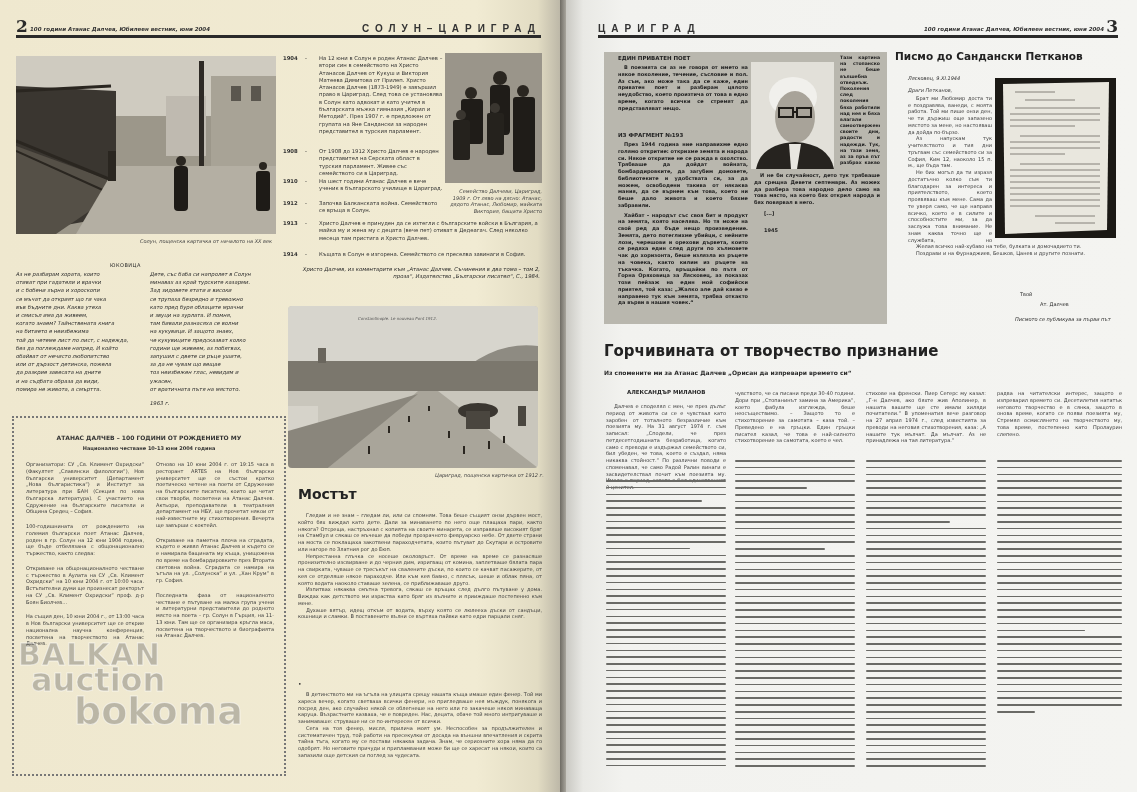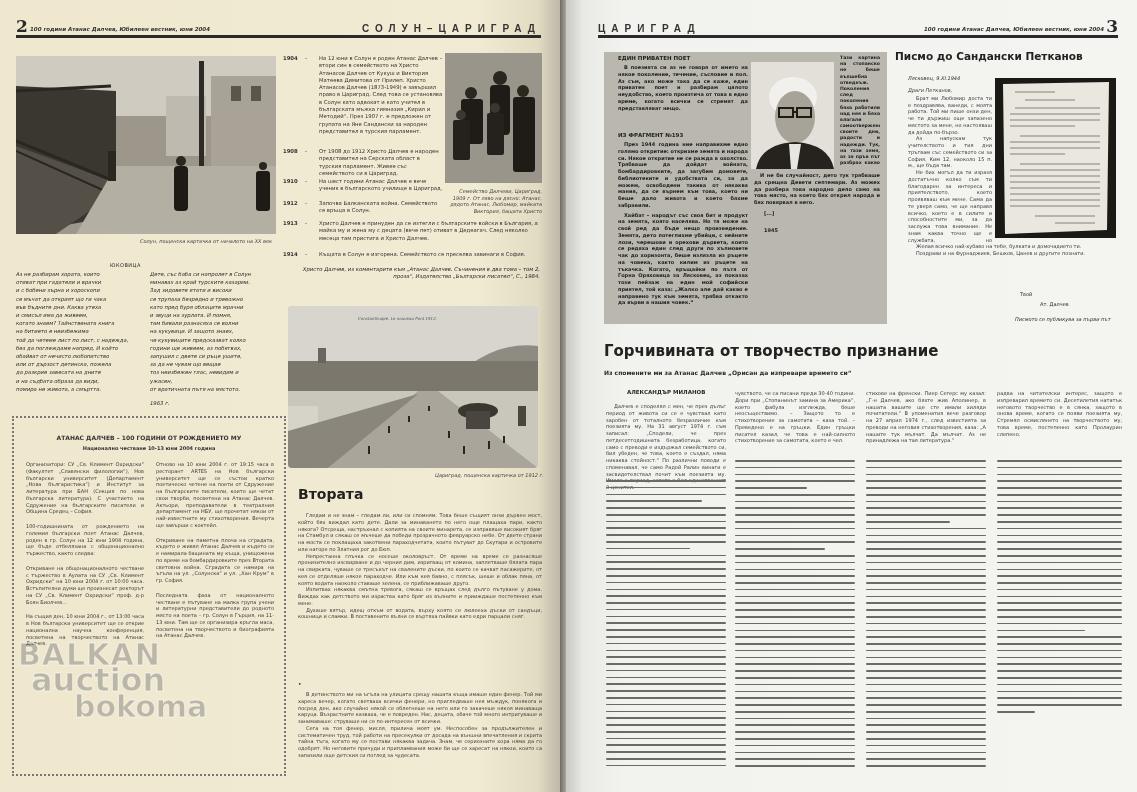--- a/index.html
+++ b/index.html
@@ -184,21 +184,21 @@
           <rect x="200" y="135" width="2" height="8"></rect>
           <rect x="215" y="130" width="2" height="7"></rect>
           <rect x="80" y="140" width="2" height="8"></rect>
           <rect x="140" y="100" width="2" height="5"></rect>
       </g>
       <text x="70" y="14" font-size="4" fill="#555" font-style="italic">Constantinople. Le nouveau Pont 1912.</text>
     </svg>
   </div>
   <div class="caption" style="left:435px; top:472px;">Цариград, пощенска картичка от 1912 г.</div>
 
-  <h2 class="h-article" style="left:298px; top:486px; font-size:14px;">Втората</h2>
+  <h2 class="h-article" style="left:298px; top:486px; font-size:14px;">Мостът</h2>
 
   <div class="lines" style="left:298px; top:512px; width:244px;">
     <div class="small-text" style="text-indent:8px;">Гледам и не знам – гледам ли, или си спомням. Това беше същият онзи дървен мост, който бях виждал като дете. Дали за минаването по него още плащаха пари, както някога? Отсреща, настръхнал с копията на своите минарета, се изправяше високият бряг на Стамбул и сякаш се мъчеше да победи прозрачното февруарско небе. От двете страни на моста се поклащаха закотвени параходчетата, които пътуват до Скутари и островите или нагоре по Златния рог до Еюп.</div>
     <div class="small-text" style="text-indent:8px;">Непрестанна глъчка се носеше околовръст. От време на време се разнасяше пронизително изсвирване и до черния дим, изригващ от комина, заплетваше бялата пара на свирката, чуваше се тресъкът на свалените дъски, по които се качват пасажерите, от кея се отделяше някое параходче. Или към кея бавно, с плясък, шеше и облак пяна, от която водата наоколо ставаше зелена, се приближаваше друго.</div>
     <div class="small-text" style="text-indent:8px;">Изпитвах някаква смътна тревога, сякаш се връщах след дълго пътуване у дома. Виждах как детството ми израства като бряг из вълните и прииждаше постепенно към мене.</div>
     <div class="small-text" style="text-indent:8px;">Духаше вятър, идещ откъм от водата, върху която се люлееха дъски от сандъци, кошници и сламки. В поставените вълни се въртяха пайвки като едри парцали сняг.</div>
   </div>
   <div class="lines" style="left:298px; top:680px; width:244px;">
     <div style="font-size:6px; margin-bottom:4px;">•</div>
     <div class="small-text" style="text-indent:8px;">В детинството ми на ъгъла на улицата срещу нашата къща имаше един фенер. Той ми хареса вечер, когато светваха всички фенери, но пригледваше нея мъждук, понякога и посред ден, ако случайно някой се облегнеше на него или го закачеше някоя минаваща каруца. Възрастните казваха, че е повреден. Нас, децата, обаче той много интригуваше и занимаваше: струваше ни се по-интересен от всички.</div>
@@ -219,21 +219,21 @@
         <p class="small-text" style="margin-bottom:8px;">Отново на 10 юни 2004 г. от 19:15 часа в ресторант ARTES на Нов български университет ще се състои кратко поетическо четене на поети от Сдружение на българските писатели, които ще четат свои творби, посветени на Атанас Далчев. Актьори, преподаватели в театралния департамент на НБУ, ще прочетат някои от най-известните му стихотворения. Вечерта ще завърши с коктейл.</p>
         <p class="small-text" style="margin-bottom:8px;">Откриване на паметна плоча на сградата, където е живял Атанас Далчев и където се е намирала бащината му къща, унищожена по време на бомбардировките през Втората световна война. Сградата се намира на ъгъла на ул. „Солунска“ и ул. „Хан Крум“ в гр. София.</p>
         <p class="small-text">Последната фаза от националното честване е пътуване на малка група учени и литературни представители до родното място на поета – гр. Солун в Гърция, на 11-13 юни. Там ще се организира кръгла маса, посветена на творчеството и биографията на Атанас Далчев.</p>
       </div>
     </div>
   </div>
 
   <div class="watermark" style="left:4px; top:640px; width:290px; line-height:1;">
     <div style="font-size:30px; letter-spacing:1px; margin-left:14px;">BALKAN</div>
     <div style="font-size:32px; margin-top:-6px;margin-left:27px;">auction</div>
-    <div style="font-size:30px; margin-left:70px; margin-top:-4px;">bokoma</div>
+    <div style="font-size:38px; margin-left:70px; margin-top:-4px;">bokoma</div>
   </div>
 </div>
 
 <div class="gutter"></div>
 
 <div class="page page-right">
   <div class="header" style="left:32px; width:520px;">
     <span class="section" style="left:0;">ЦАРИГРАД</span>
     <span class="tagline" style="right:14px;">100 години Атанас Далчев, Юбилеен вестник, юни 2004</span>
     <span class="pnum" style="right:0;">3</span>

